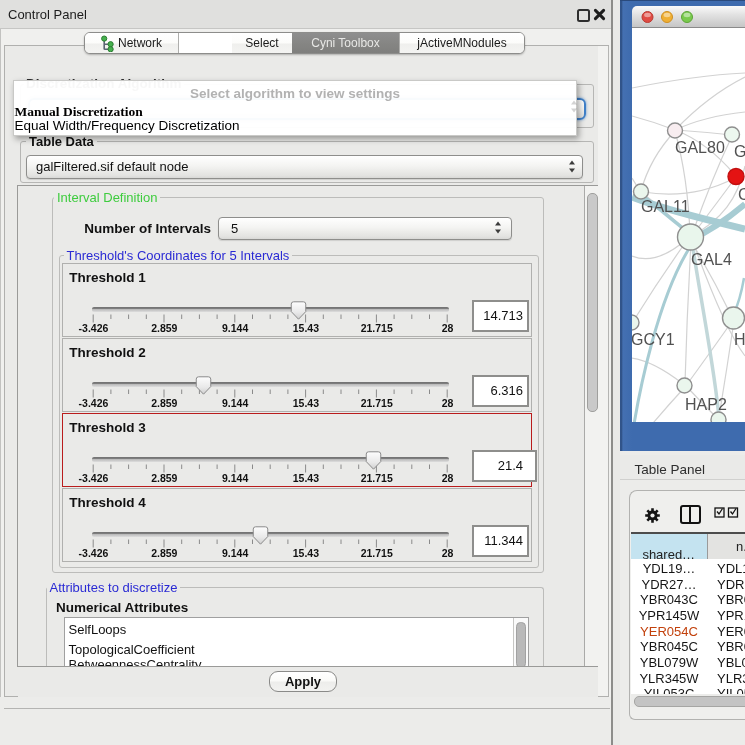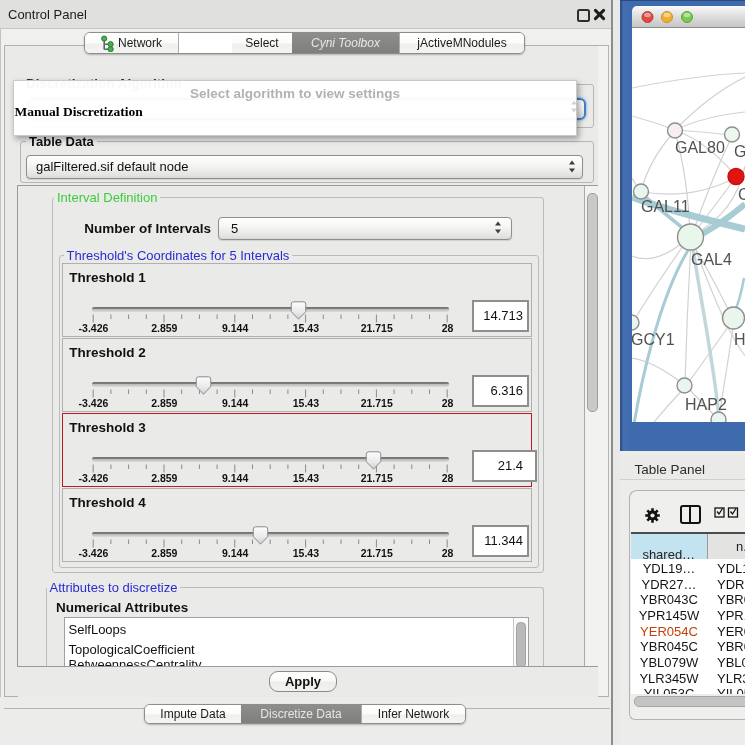--- a/index.html
+++ b/index.html
@@ -41,21 +41,21 @@
     <div class="seg" style="width:93px;background:linear-gradient(180deg,#ffffff 0%,#fcfcfa 50%,#efefed 55%,#f4f4f2 100%);border-right:1px solid #aeaeac;">
       <svg width="13" height="17" viewBox="0 0 13 17" style="margin-right:4px;">
         <path d="M3.2,6 L3.2,14.6 M3.2,9.2 L8,9.2 M3.2,14.2 L8,14.2" stroke="#5a6472" stroke-width="1.6" fill="none"></path>
         <circle cx="3.2" cy="3.6" r="2.6" fill="#46b04e" stroke="#2c7d33" stroke-width="1"></circle>
         <circle cx="9.6" cy="9.2" r="2.6" fill="#46b04e" stroke="#2c7d33" stroke-width="1"></circle>
         <circle cx="9.6" cy="14.2" r="2.6" fill="#46b04e" stroke="#2c7d33" stroke-width="1"></circle>
       </svg>
       Network</div>
     <div class="seg" style="width:52px;background:linear-gradient(180deg,#ffffff 0%,#fcfcfa 50%,#efefed 55%,#f4f4f2 100%);border-right:1px solid #aeaeac;margin-top:48px;">Style</div>
     <div class="seg" style="width:60px;background:linear-gradient(180deg,#ffffff 0%,#fcfcfa 50%,#efefed 55%,#f4f4f2 100%);">Select</div>
-    <div class="seg" style="width:107px;background:linear-gradient(180deg,#8e8e8e 0%,#858583 55%,#7f7f7d 100%);color:#e8e8e6;font-style:italic;">Cyni Toolbox</div>
+    <div class="seg" style="width:107px;background:linear-gradient(180deg,#8e8e8e 0%,#858583 55%,#7f7f7d 100%);color:#e8e8e6;">Cyni Toolbox</div>
     <div class="seg" style="flex:1;background:linear-gradient(180deg,#ffffff 0%,#fcfcfa 50%,#efefed 55%,#f4f4f2 100%);border-left:1px solid #aeaeac;">jActiveMNodules</div>
   </div>
 
   <div class="grpline" style="left:20px;top:84px;width:572px;height:41.5px;"></div>
   <div class="combo" style="left:28px;top:97.5px;width:554px;height:18px;border:2.5px solid #4080c8;border-radius:6px;box-shadow:0 0 3px rgba(64,128,200,0.8);"></div>
   <div class="abs b" style="left:24px;top:76px;font-size:13.5px;color:#2e2e2e;background:#eaeae8;padding:0 2px;">Discretization Algorithm</div>
 
   <div class="grpline" style="left:20px;top:141px;width:572px;height:40px;"></div>
   <div class="abs b gtitle" style="left:26px;top:135px;color:#111;">Table Data</div>
   <div class="combo" style="left:26px;top:154.5px;width:555px;height:22px;"></div>
@@ -275,32 +275,26 @@
 
   <div class="abs" style="left:18px;top:667px;width:580px;height:30px;background:#eaeae8;"></div>
   <div class="abs" style="left:269px;top:671px;width:66px;height:19px;border:1px solid #8a8a88;border-radius:9px;
        background:linear-gradient(180deg,#ffffff 0%,#fafaf8 45%,#ededeb 55%,#f2f2f0 100%);
        font-size:13px;font-weight:bold;color:#111;display:flex;align-items:center;justify-content:center;">Apply</div>
 
   <div class="abs" style="left:598px;top:46px;width:11px;height:650px;background:#f2f2f0;border-right:1px solid #b4b4b2;box-sizing:border-box;"></div>
   <div class="abs" style="left:611px;top:0;width:2px;height:745px;background:#8c8c8a;"></div>
 
   <div class="abs" style="left:4px;top:708px;width:606px;height:1px;background:#b4b4b2;"></div>
-  <div class="abs" style="left:144px;top:704px;width:322px;height:20px;display:flex;
-       border:1px solid #8d8d8b;border-radius:6px;overflow:hidden;background:#fff;
-       box-shadow:0 1px 2px rgba(0,0,0,0.25);box-sizing:border-box;">
-    <div class="seg" style="width:96px;background:linear-gradient(180deg,#ffffff 0%,#fcfcfa 50%,#efefed 55%,#f4f4f2 100%);">Impute Data</div>
-    <div class="seg" style="width:120px;background:linear-gradient(180deg,#8e8e8e 0%,#858583 55%,#7f7f7d 100%);color:#e8e8e6;">Discretize Data</div>
-    <div class="seg" style="flex:1;background:linear-gradient(180deg,#ffffff 0%,#fcfcfa 50%,#efefed 55%,#f4f4f2 100%);border-left:1px solid #aeaeac;">Infer Network</div>
-  </div>
 
   <div class="abs" style="left:13px;top:80px;width:564px;height:56px;background:rgba(255,255,255,0.965);border:1px solid #c9c9c7;
        box-shadow:2px 3px 6px rgba(0,0,0,0.35);box-sizing:border-box;"></div>
   <div class="abs b" style="left:13px;top:86px;width:564px;text-align:center;font-size:13.5px;color:#b2b2b2;">Select algorithm to view settings</div>
   <div class="abs b" style="left:14.5px;top:103.5px;font-size:13.5px;color:#000;font-family:Liberation Serif, serif;">Manual Discretization</div>
+  <div class="abs" style="left:14.5px;top:117.5px;font-size:13.5px;color:#000;">Equal Width/Frequency Discretization</div>
   <svg class="carrows" style="left:570px;top:100px;opacity:0.22;" viewBox="0 0 8 13">
     <path d="M4,0.5 L7,4.5 L1,4.5 Z" fill="#3c3c3c"></path>
       <path d="M4,12.5 L7,8.5 L1,8.5 Z" fill="#3c3c3c"></path>
   </svg>
 
   <div class="abs" style="left:614.5px;top:369px;width:4px;height:9px;border:1px solid #b0b0ae;border-right:none;"></div>
   <div class="abs" style="left:613px;top:0;width:8px;height:745px;background:#e9e9e7;"></div>
 
   <div class="abs" style="left:620px;top:0;width:125px;height:451px;background:linear-gradient(90deg,#31548a 0,#31548a 1.5px,#4470b2 3px,#3e6bae 12px);border-top:1.5px solid #2a4a7c;box-sizing:border-box;"></div>
 

